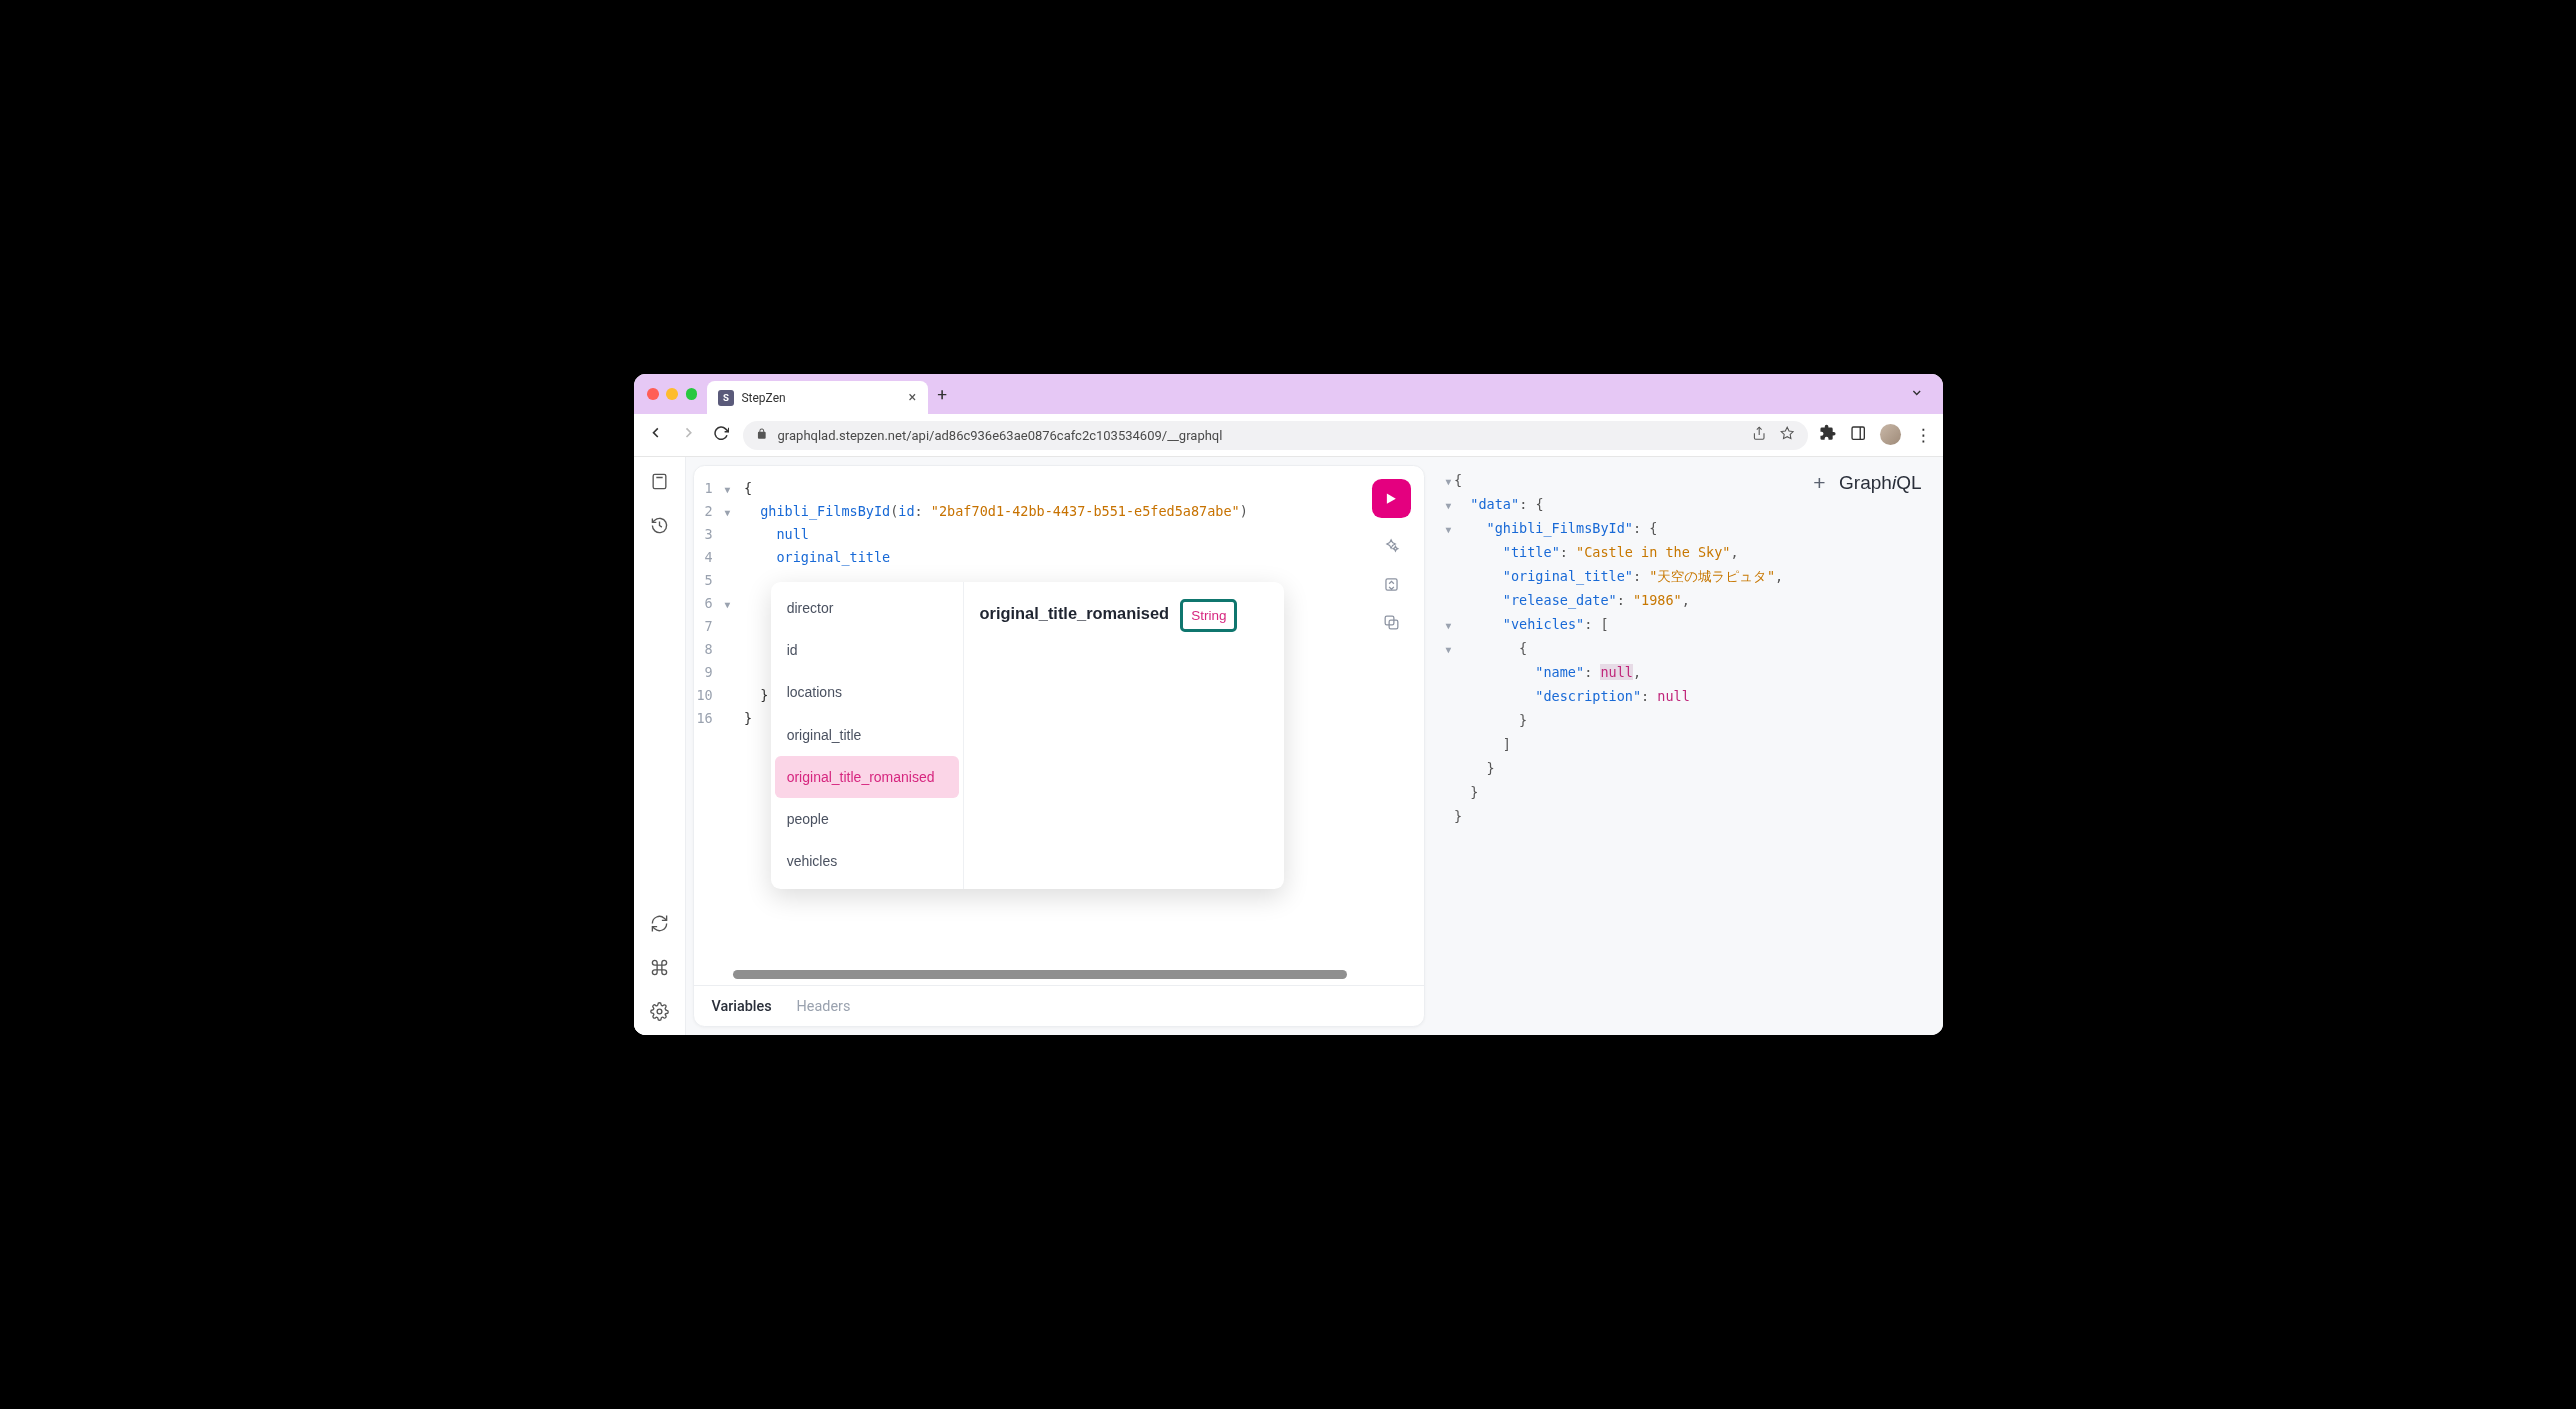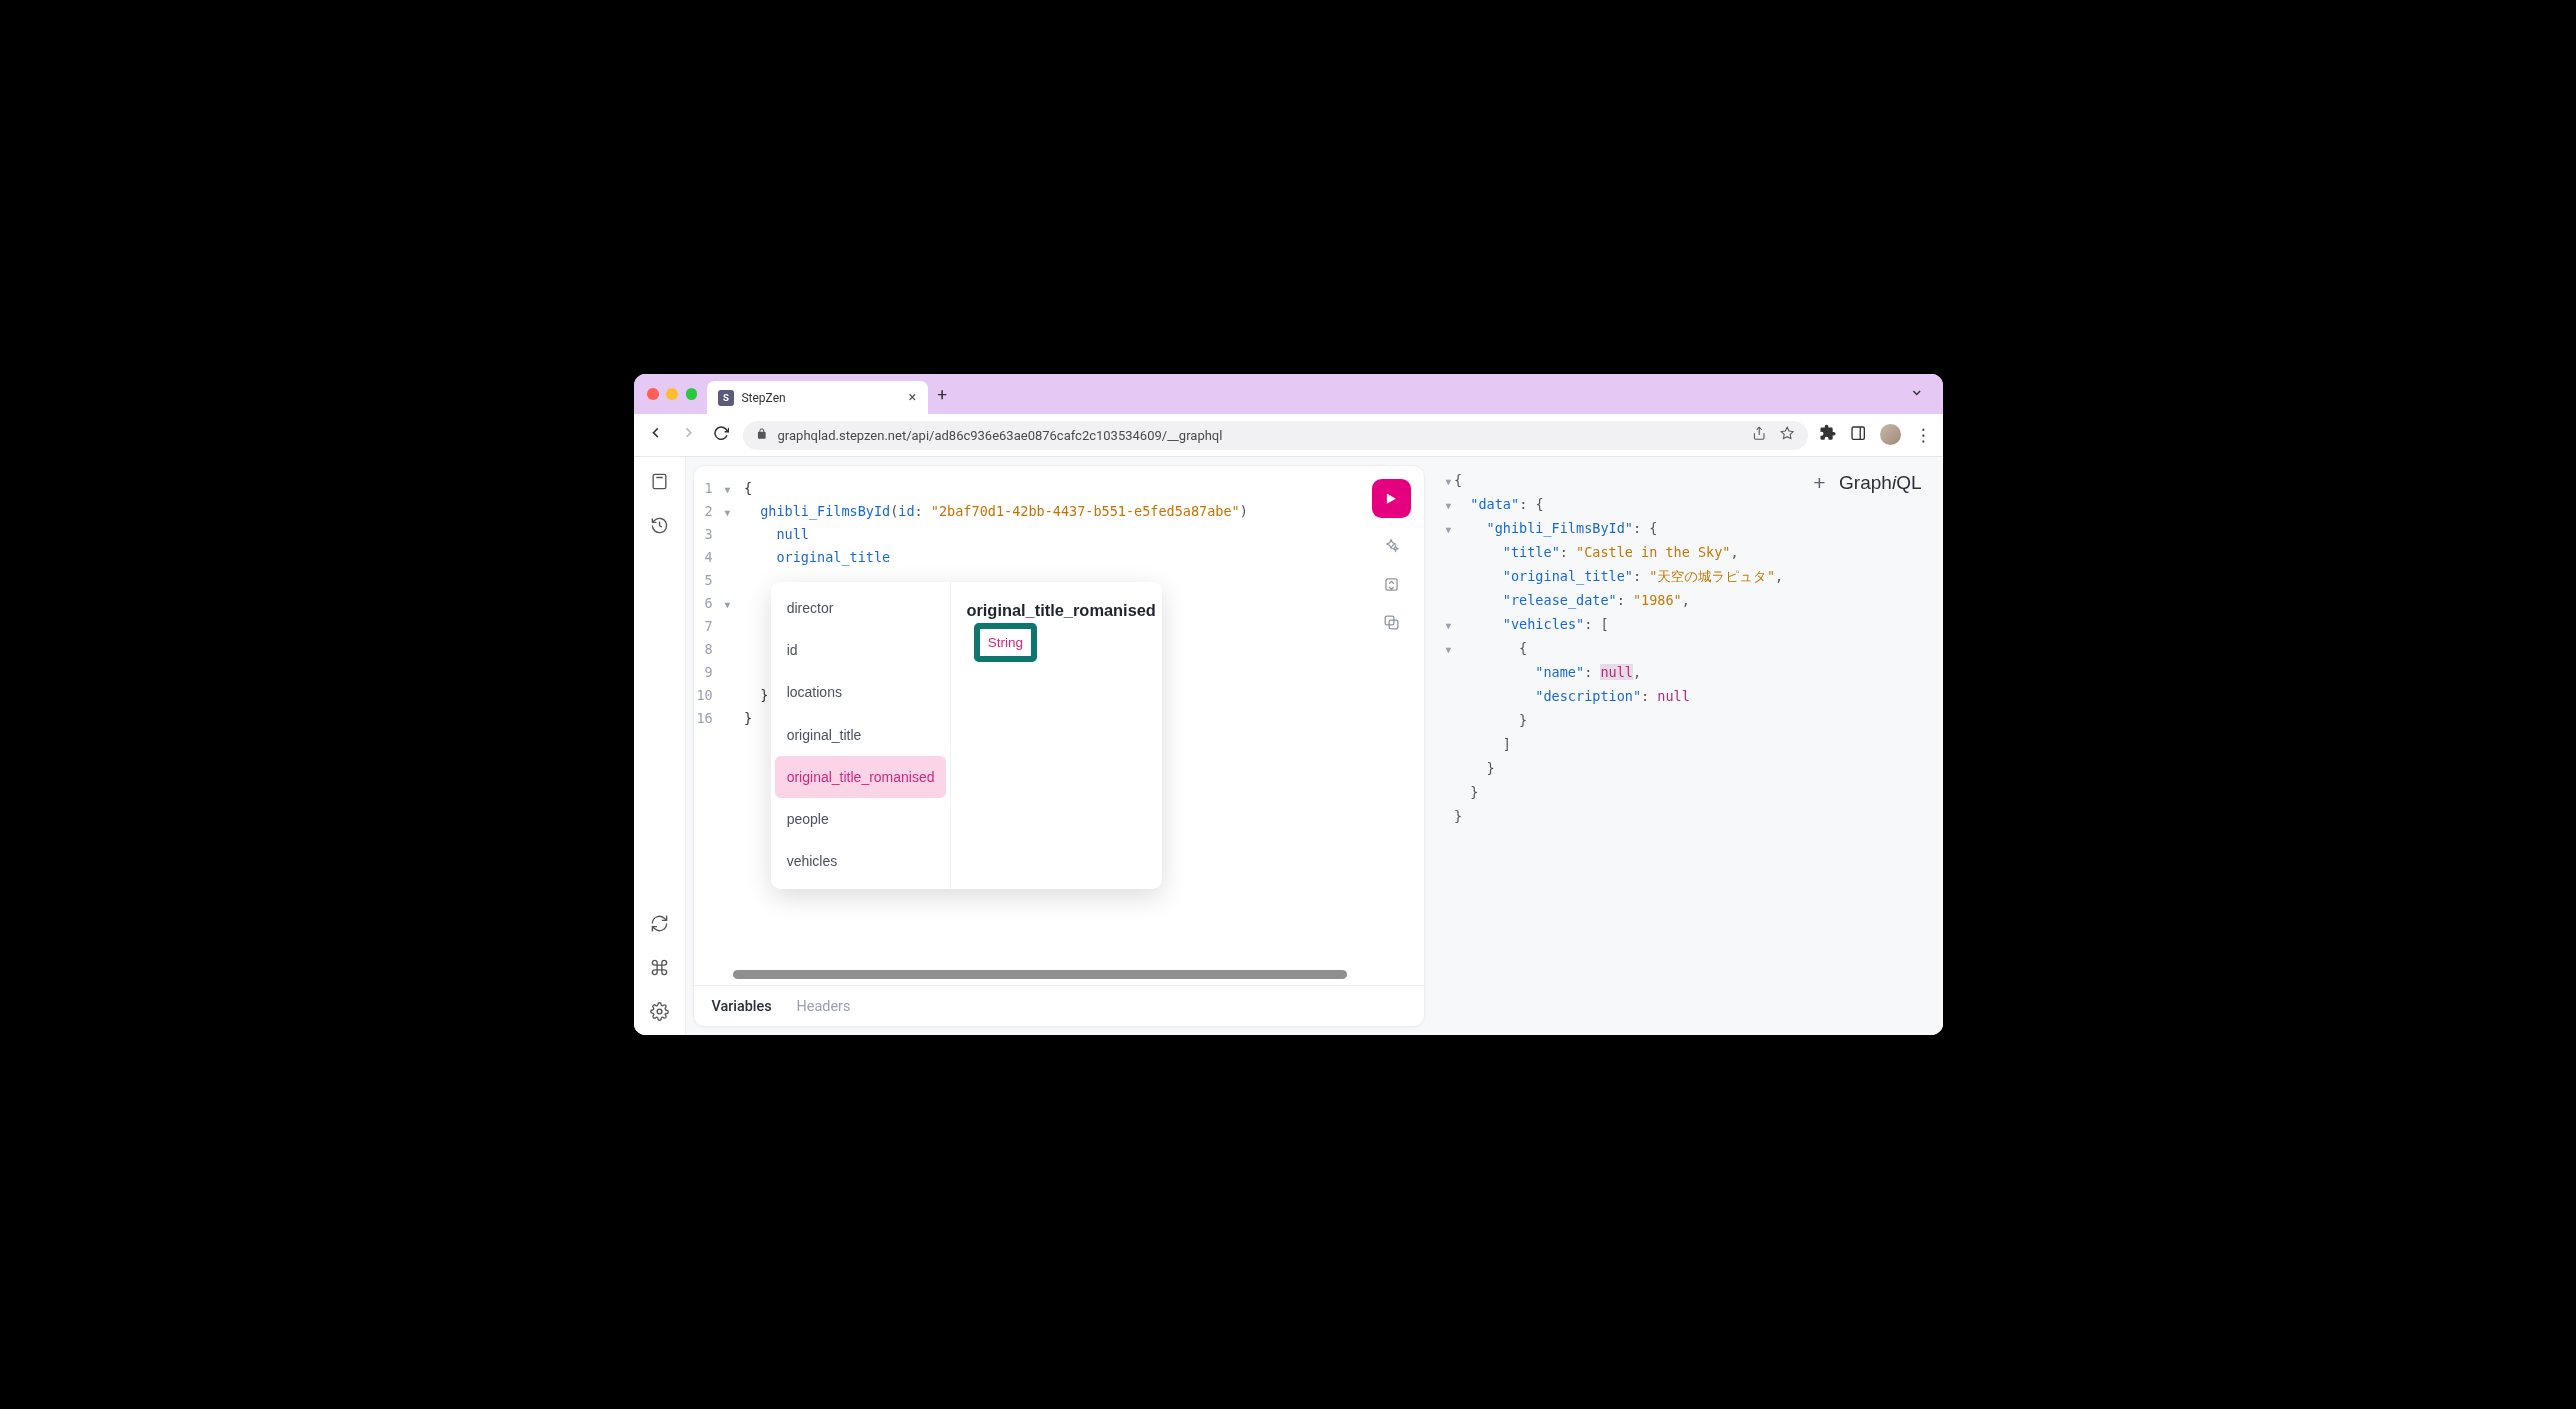--- a/index.html
+++ b/index.html
@@ -159,21 +159,21 @@
 
 
 .autocomplete {
   position: absolute;
   top: 116px;
   left: 77px;
   background: #fff;
   border-radius: 9.6px;
   box-shadow: 0 7.7px 27px rgba(0,0,0,0.14);
   display: flex;
-  width: 391px;
+  width: 513px;
   overflow: hidden;
 }
 .ac-list {
   width: 193px;
   border-right: 1px solid #eef0f3;
   padding: 5.8px 3.9px;
   font-family: -apple-system, sans-serif;
   font-size: 14px;
 }
 .ac-item {
@@ -187,21 +187,21 @@
   color: #d6267f;
 }
 .ac-detail {
   flex: 1;
   padding: 17.3px 15.4px;
   font-family: -apple-system, sans-serif;
 }
 .ac-detail-title { font-size: 16.4px; font-weight: 600; color: #1f2430; display:inline-block; }
 .ac-type-badge {
   display: inline-block;
-  border: 6px solid #0f766e;
+  border: 3px solid #0f766e;
   color: #d6267f;
   padding: 1.9px 7.7px;
   border-radius: 4.8px;
   font-size: 13.5px;
   margin-left: 7.7px;
   vertical-align: middle;
 }
 
 
 .toolcol {

